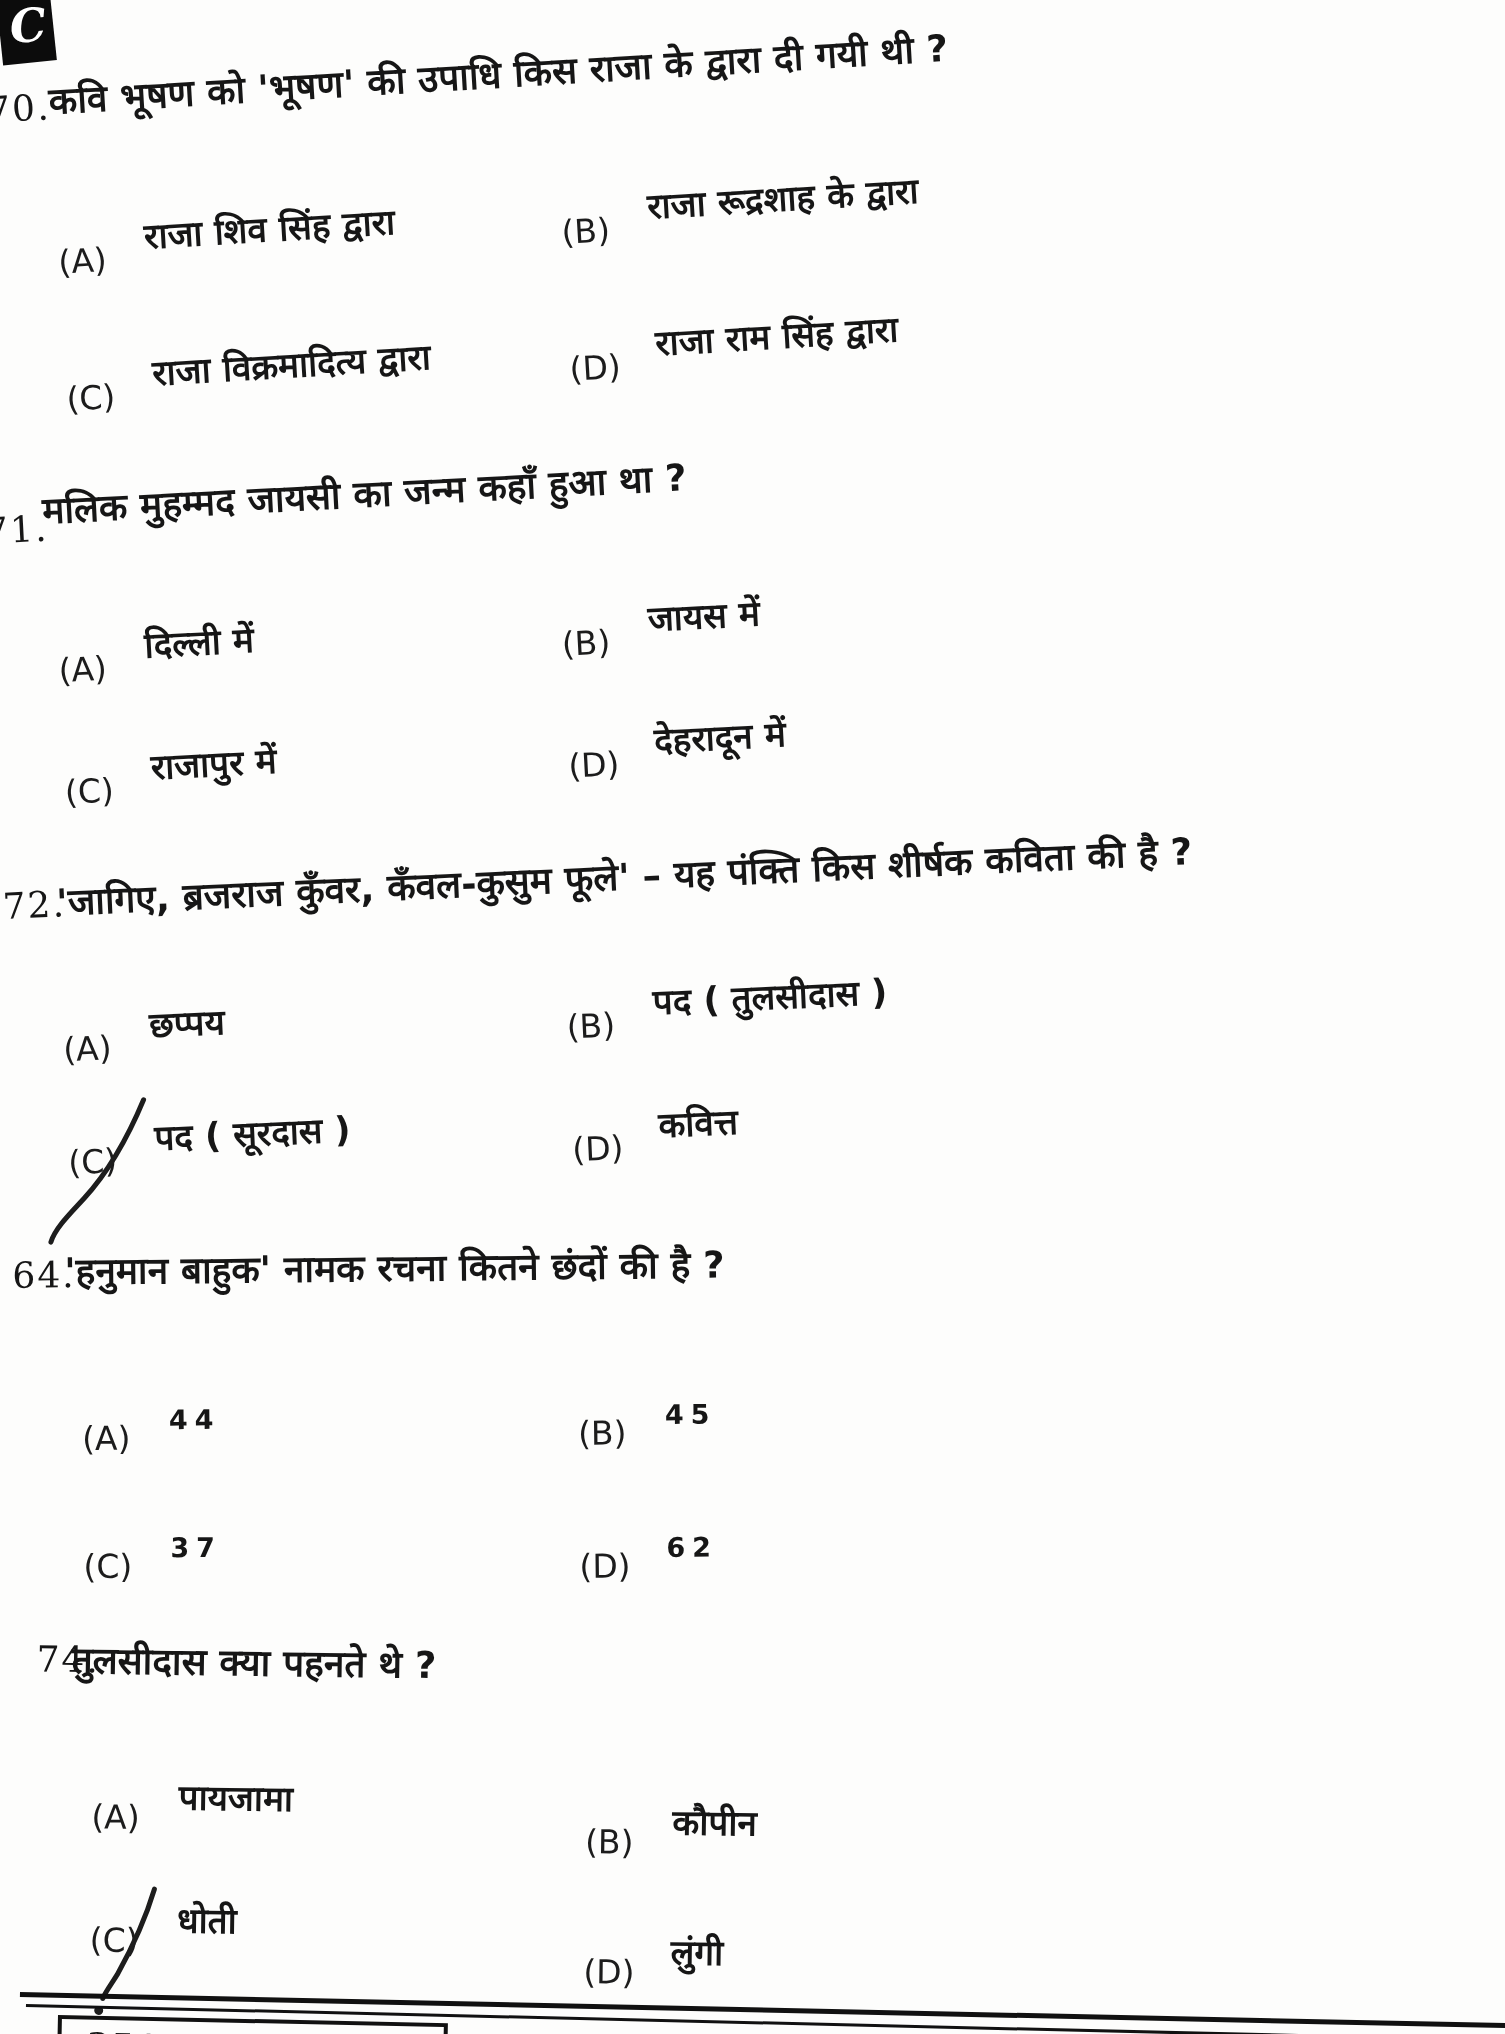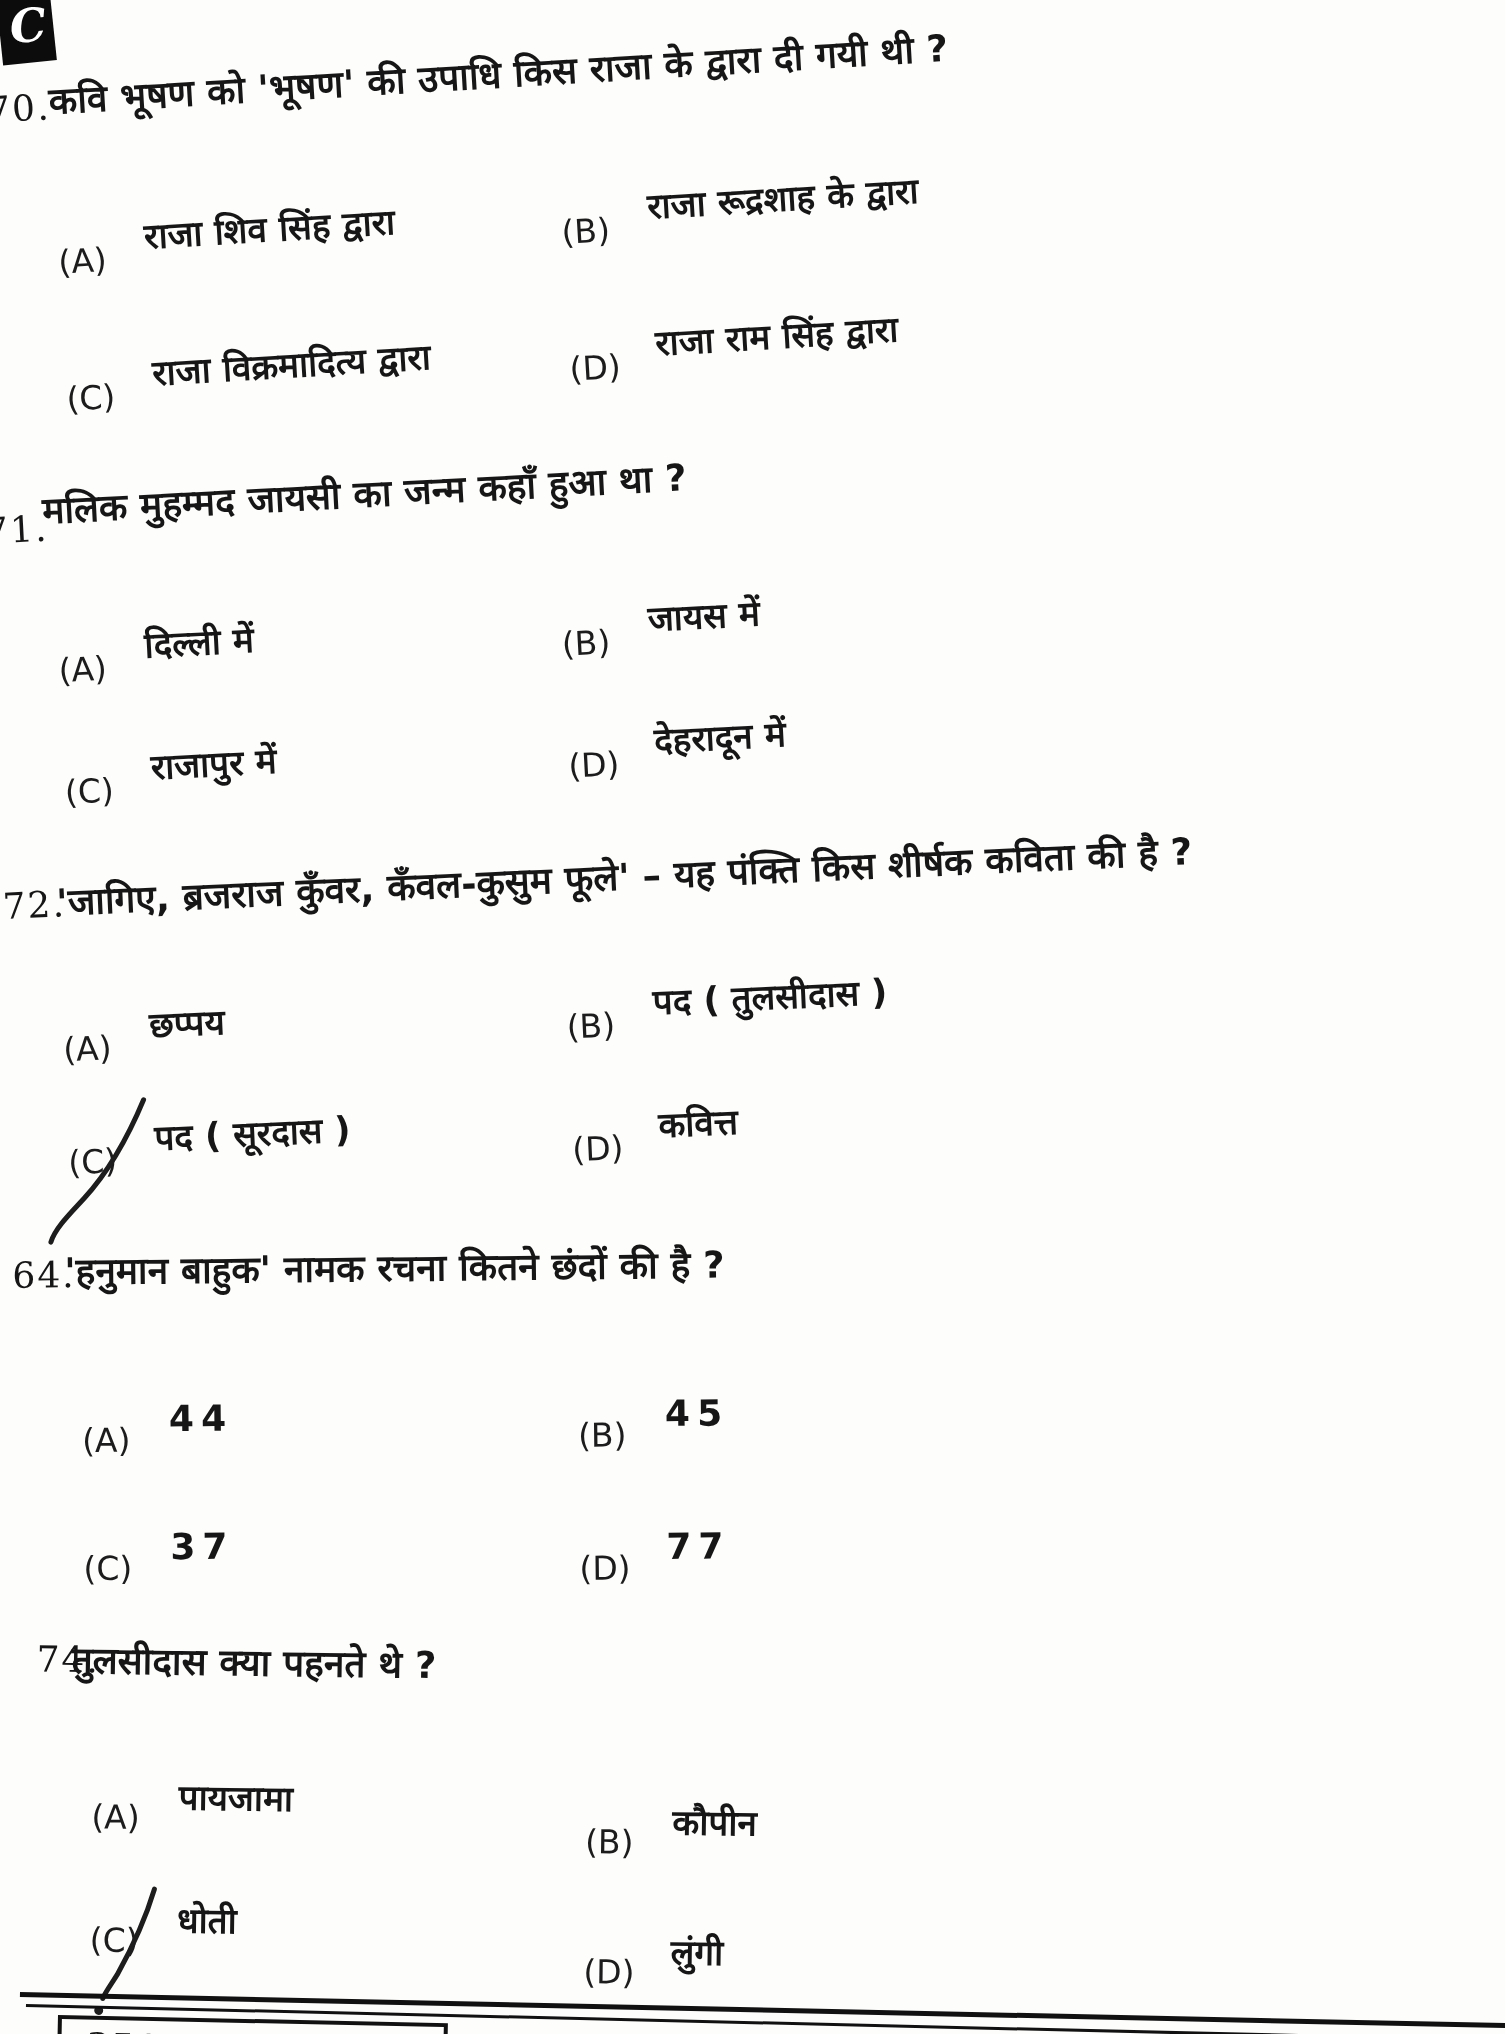--- a/index.html
+++ b/index.html
@@ -58,21 +58,21 @@
     color:#1c1c1c;
   }
   .opt-text{
     display:inline-block;
     margin-left:24px;
     font-size:35px;font-weight:bold;
   }
   .opt-text.digits{
     font-weight:600;
     letter-spacing:7px;
-    font-size:36px;
+    font-size:27px;
   }
   .pen-mark{
     position:absolute;
     pointer-events:none;
   }
   
   .footer-line{
     position:absolute;background:#111;
     transform-origin:0 0;
   }
@@ -176,21 +176,21 @@
         <div class="option" style="left: 576px; top: 160px;">
     <span class="opt-label">(B)</span>
     <span class="opt-text digits">45</span>
   </div>
         <div class="option" style="left: 80px; top: 288px;">
     <span class="opt-label">(C)</span>
     <span class="opt-text digits">37</span>
   </div>
         <div class="option" style="left: 576px; top: 293px;">
     <span class="opt-label">(D)</span>
-    <span class="opt-text digits">77</span>
+    <span class="opt-text digits">62</span>
   </div>
       </section>
       <section class="question" style="top: 1630px; transform: rotate(0.8deg);">
     <span class="q-num" style="left: 37px; top: 8px;">74.</span>
     <span class="q-text" style="left: 72px; top: 2px;">तुलसीदास क्या पहनते थे ?</span>
   <div class="option" style="left: 94px; top: 140px;">
     <span class="opt-label">(A)</span>
     <span class="opt-text">पायजामा</span>
   </div>
         <div class="option" style="left: 588px; top: 158px;">

